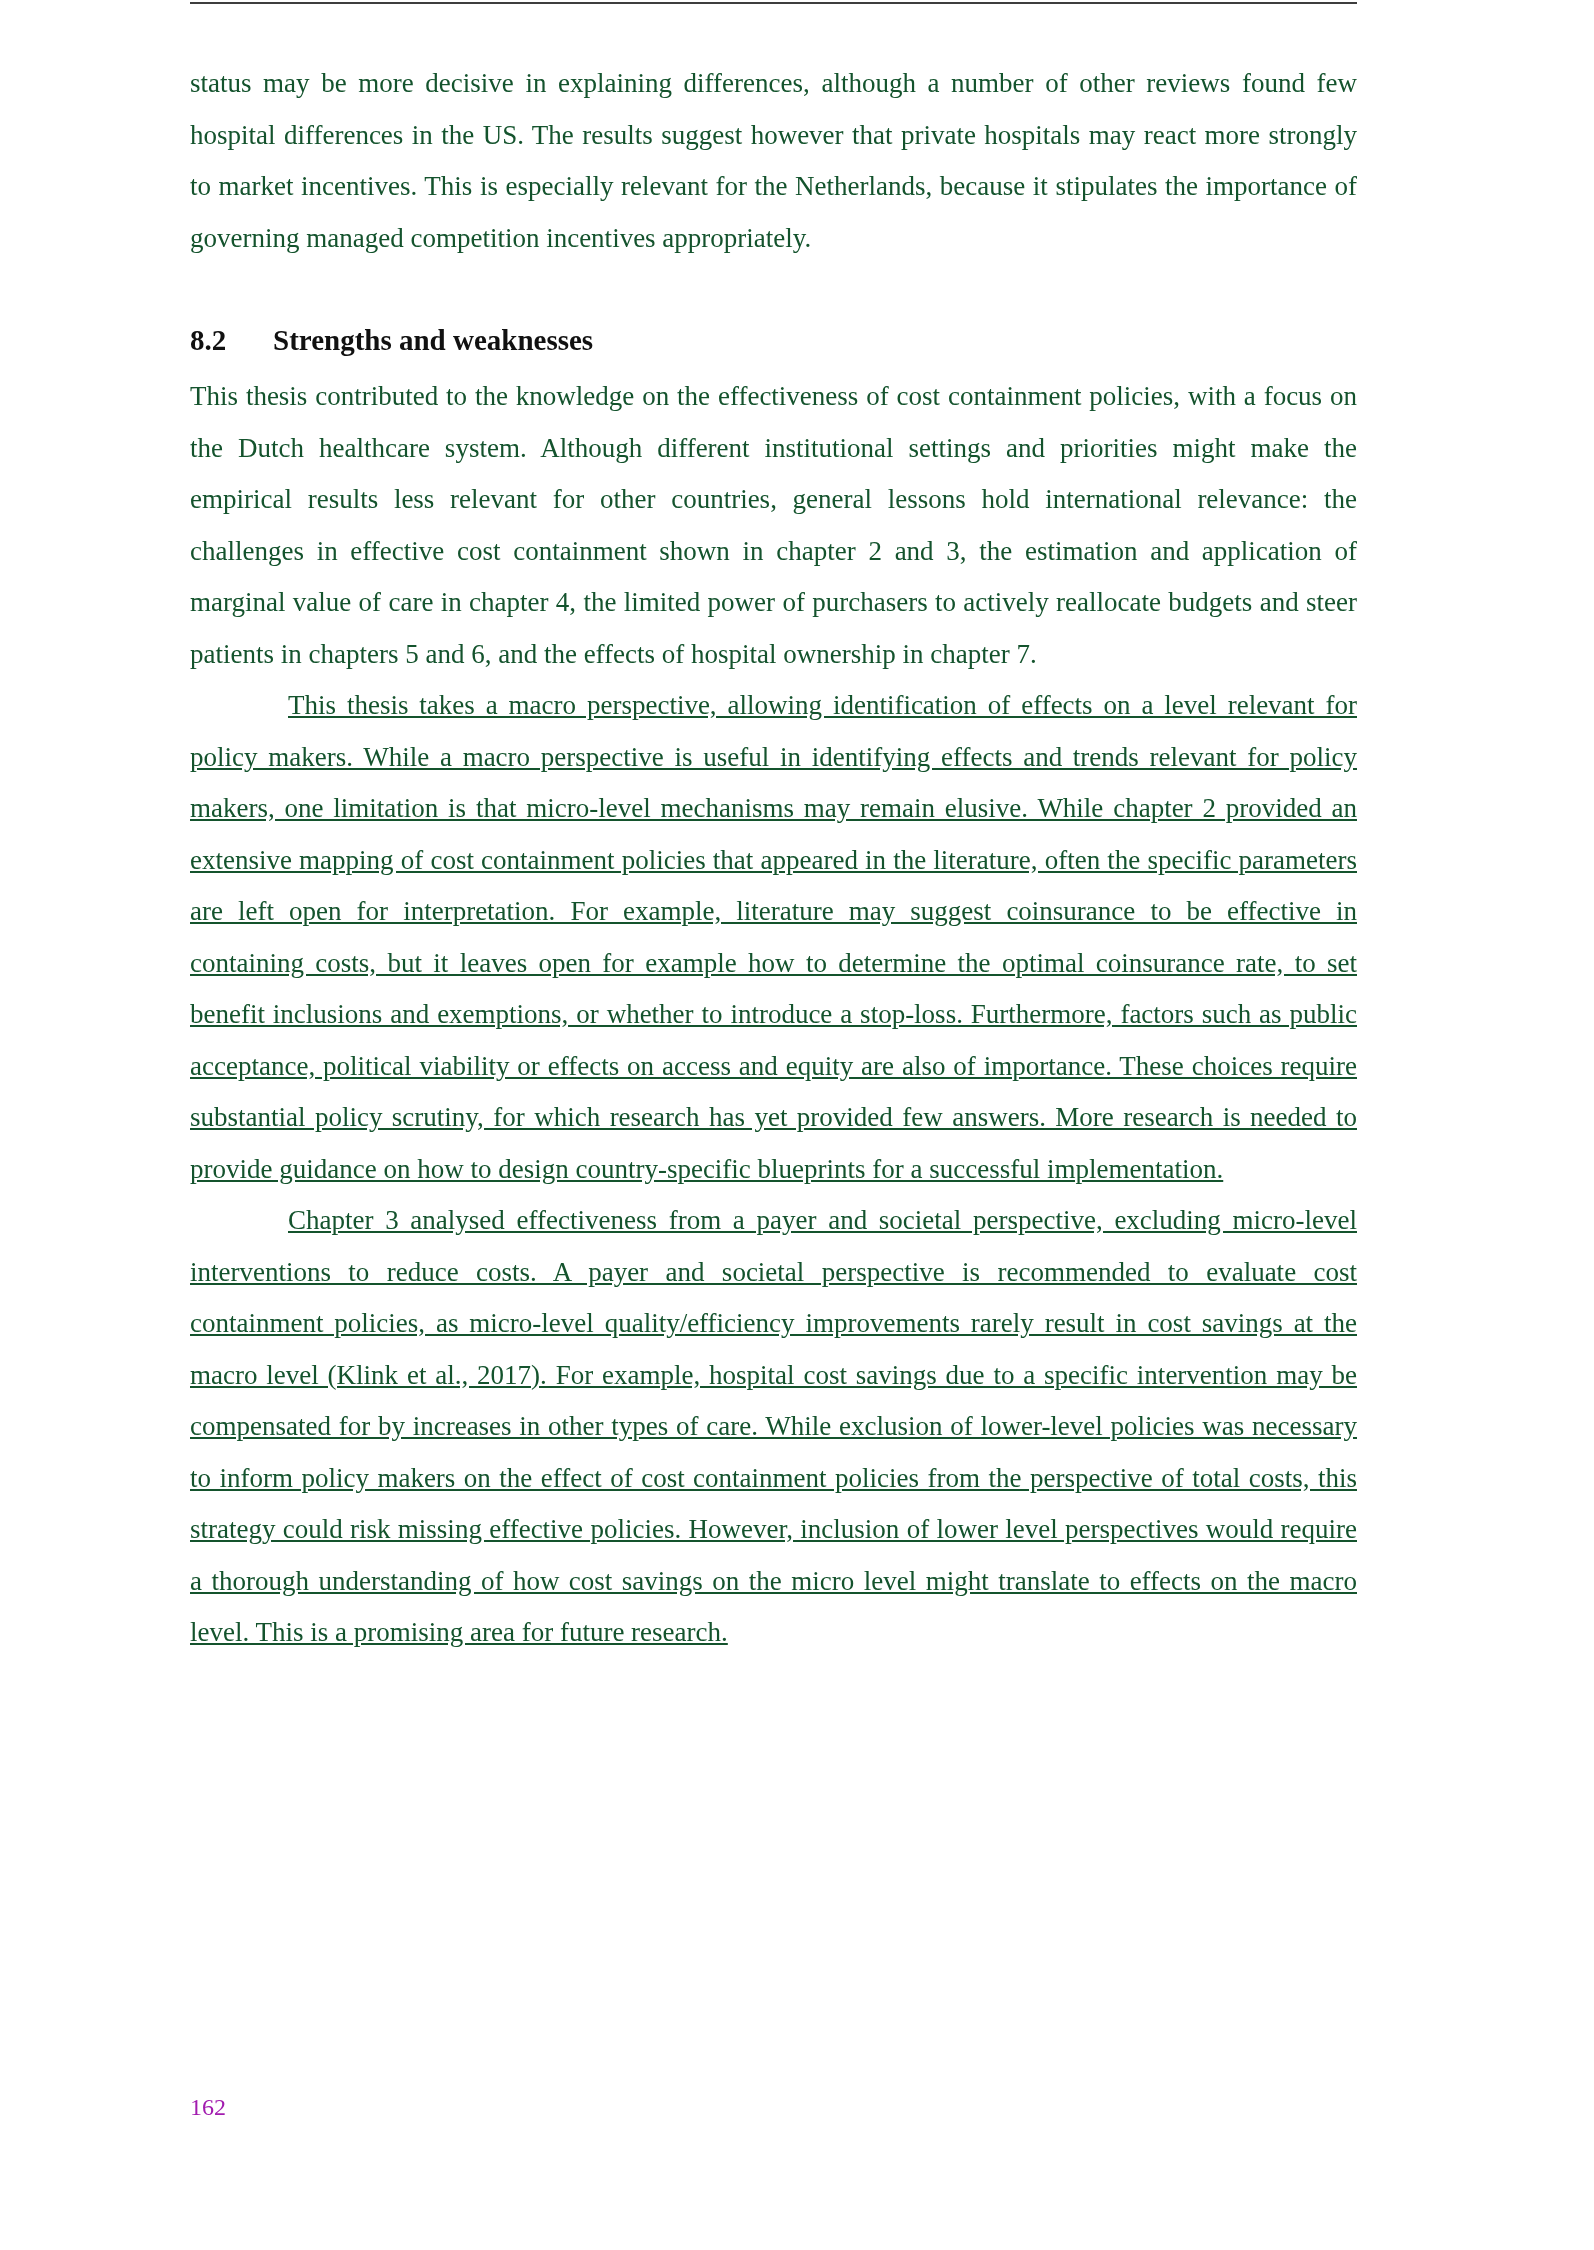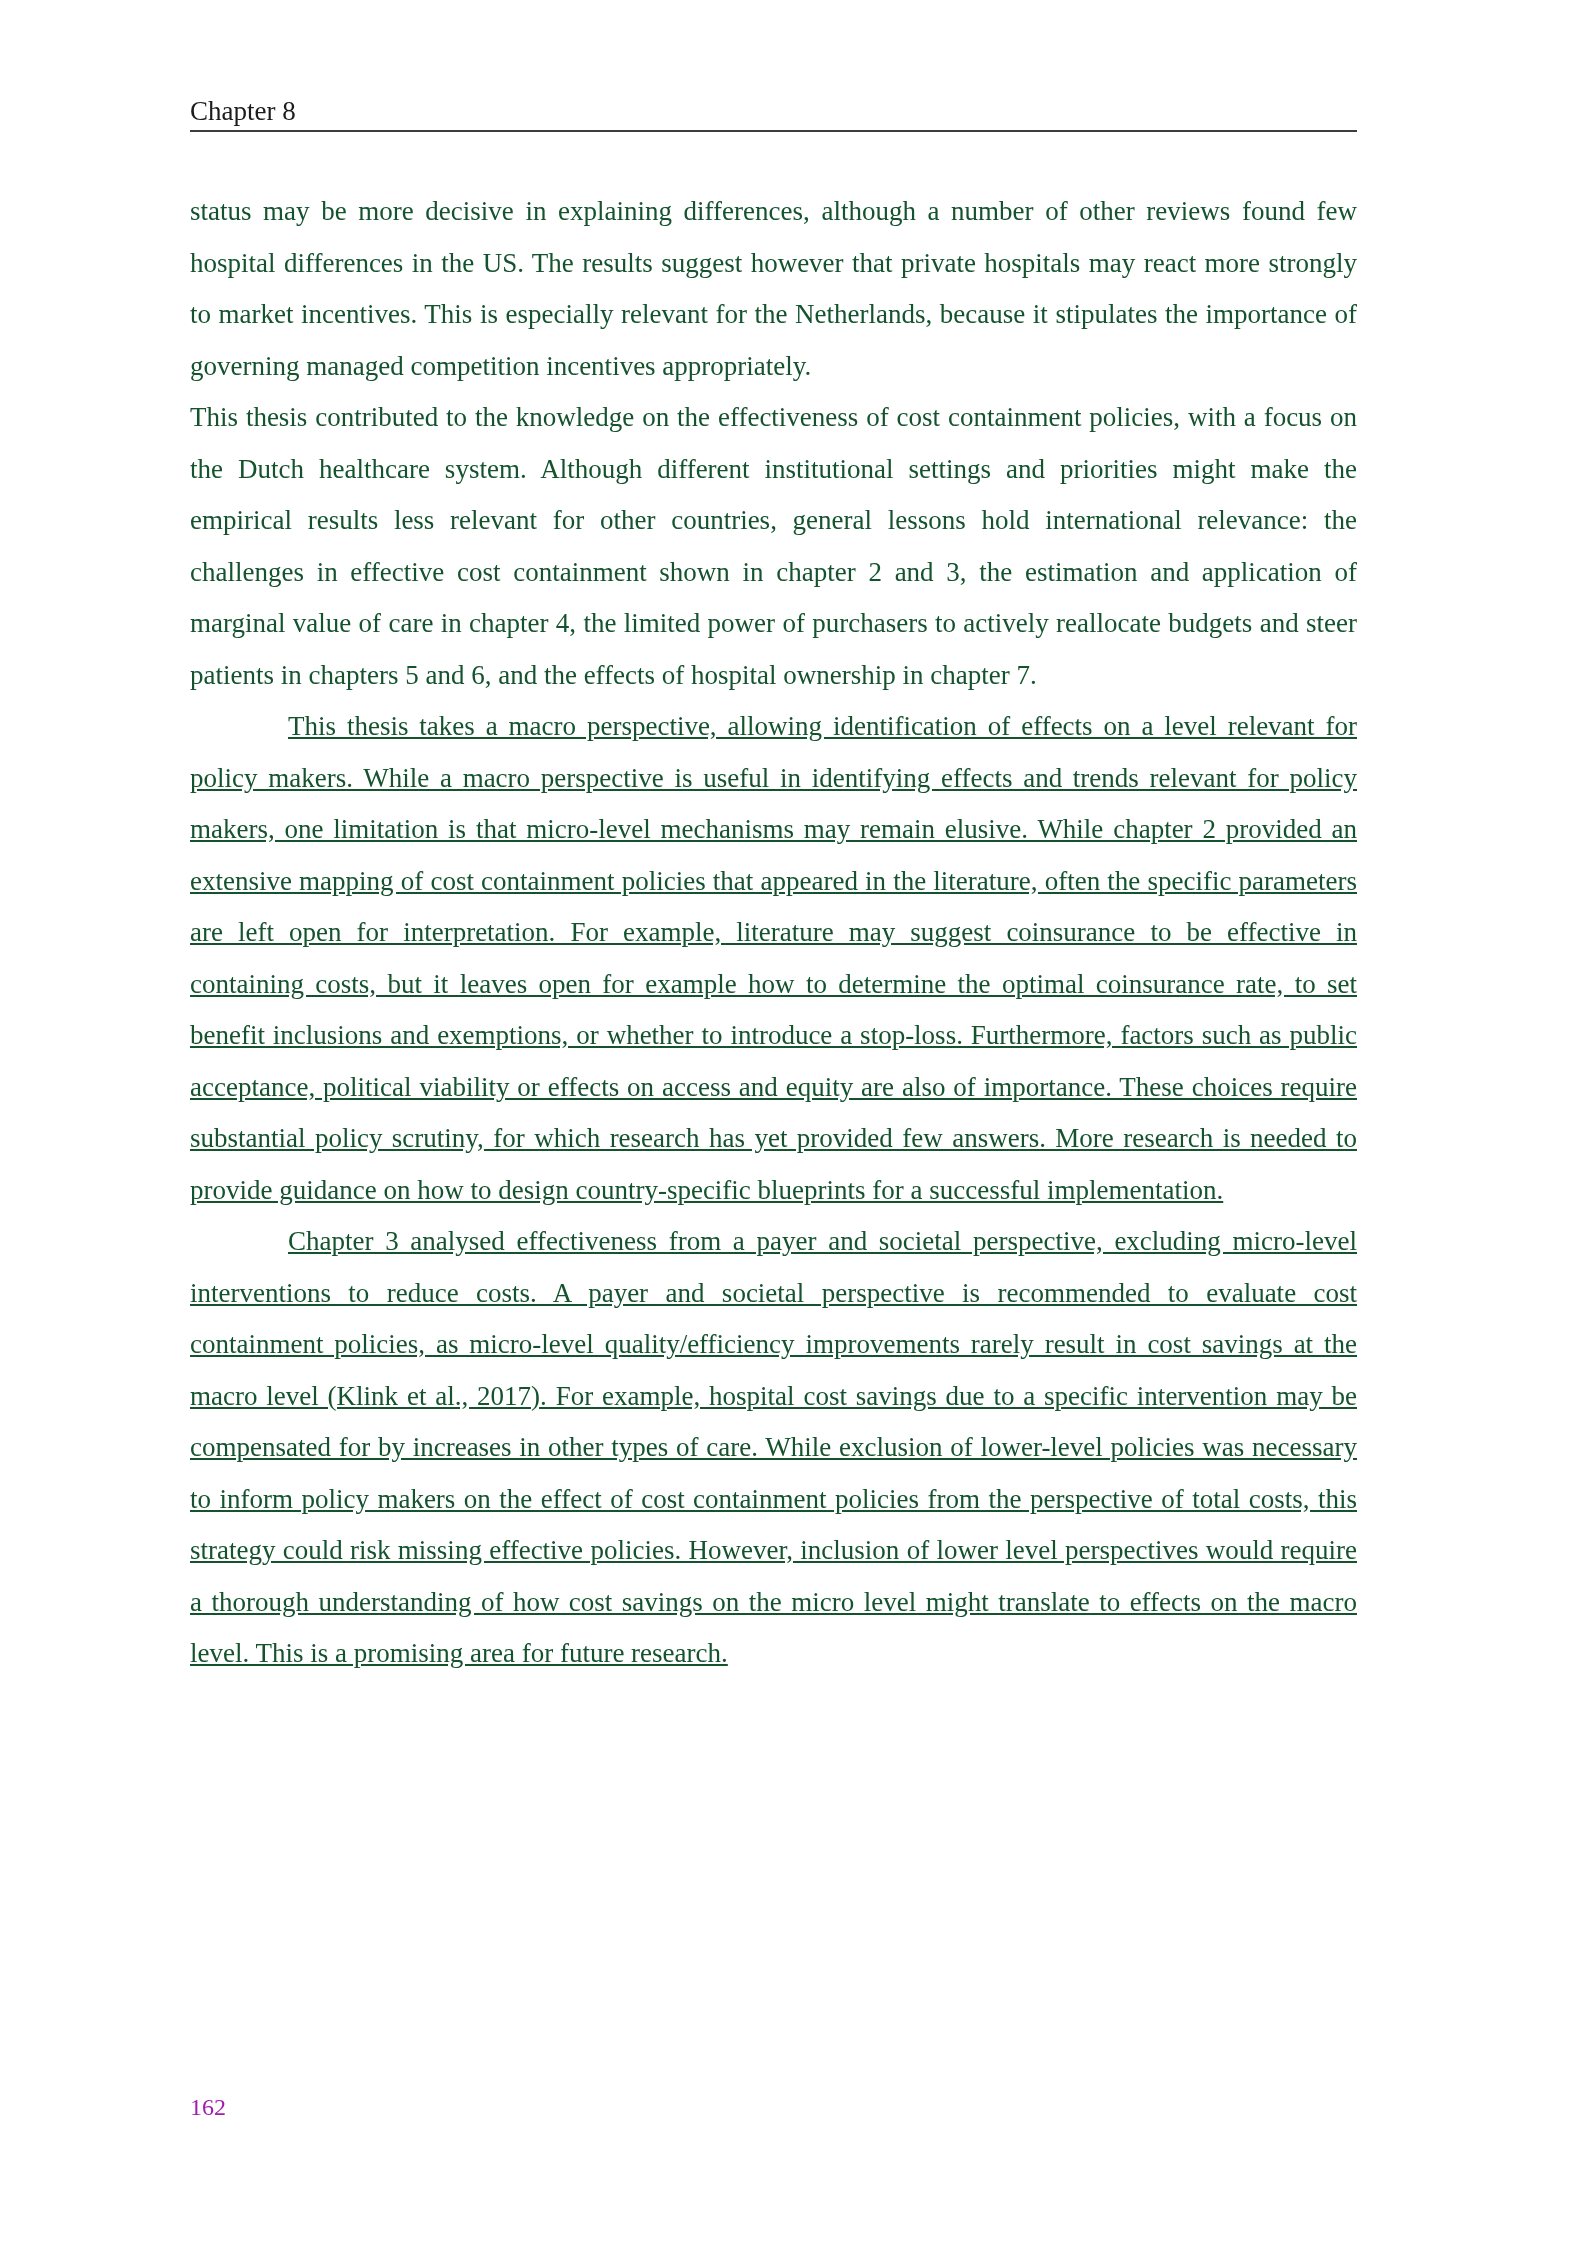--- a/index.html
+++ b/index.html
@@ -71,28 +71,29 @@
     line-height: 34px;
     color: #a21caf;
   }
 </style>
 </head>
 <body>
 
 <div class="page">
   <div class="content">
 
-    <div class="running-header">
-      <span>Chapter 8</span>
-    </div>
 
     <div class="header-rule"></div>
 
     <p class="body-par intro">status may be more decisive in explaining differences, although a number of other reviews found few hospital differences in the US. The results suggest however that private hospitals may react more strongly to market incentives. This is especially relevant for the Netherlands, because it stipulates the importance of governing managed competition incentives appropriately.</p>
 
+    <h2 class="section-heading">
+      <span class="sec-num">8.2</span>
+      <span class="sec-title">Strengths and weaknesses</span>
+    </h2>
 
     <p class="body-par">This thesis contributed to the knowledge on the effectiveness of cost containment policies, with a focus on the Dutch healthcare system. Although different institutional settings and priorities might make the empirical results less relevant for other countries, general lessons hold international relevance: the challenges in effective cost containment shown in chapter 2 and 3, the estimation and application of marginal value of care in chapter 4, the limited power of purchasers to actively reallocate budgets and steer patients in chapters 5 and 6, and the effects of hospital ownership in chapter 7.</p>
 
     <p class="body-par indent">This thesis takes a macro perspective, allowing identification of effects on a level relevant for policy makers. While a macro perspective is useful in identifying effects and trends relevant for policy makers, one limitation is that micro-level mechanisms may remain elusive. While chapter 2 provided an extensive mapping of cost containment policies that appeared in the literature, often the specific parameters are left open for interpretation. For example, literature may suggest coinsurance to be effective in containing costs, but it leaves open for example how to determine the optimal coinsurance rate, to set benefit inclusions and exemptions, or whether to introduce a stop-loss. Furthermore, factors such as public acceptance, political viability or effects on access and equity are also of importance. These choices require substantial policy scrutiny, for which research has yet provided few answers. More research is needed to provide guidance on how to design country-specific blueprints for a successful implementation.</p>
 
     <p class="body-par indent">Chapter 3 analysed effectiveness from a payer and societal perspective, excluding micro-level interventions to reduce costs. A payer and societal perspective is recommended to evaluate cost containment policies, as micro-level quality/efficiency improvements rarely result in cost savings at the macro level (Klink et al., 2017). For example, hospital cost savings due to a specific intervention may be compensated for by increases in other types of care. While exclusion of lower-level policies was necessary to inform policy makers on the effect of cost containment policies from the perspective of total costs, this strategy could risk missing effective policies. However, inclusion of lower level perspectives would require a thorough understanding of how cost savings on the micro level might translate to effects on the macro level. This is a promising area for future research.</p>
 
   </div>
 
   <div class="page-number">162</div>

